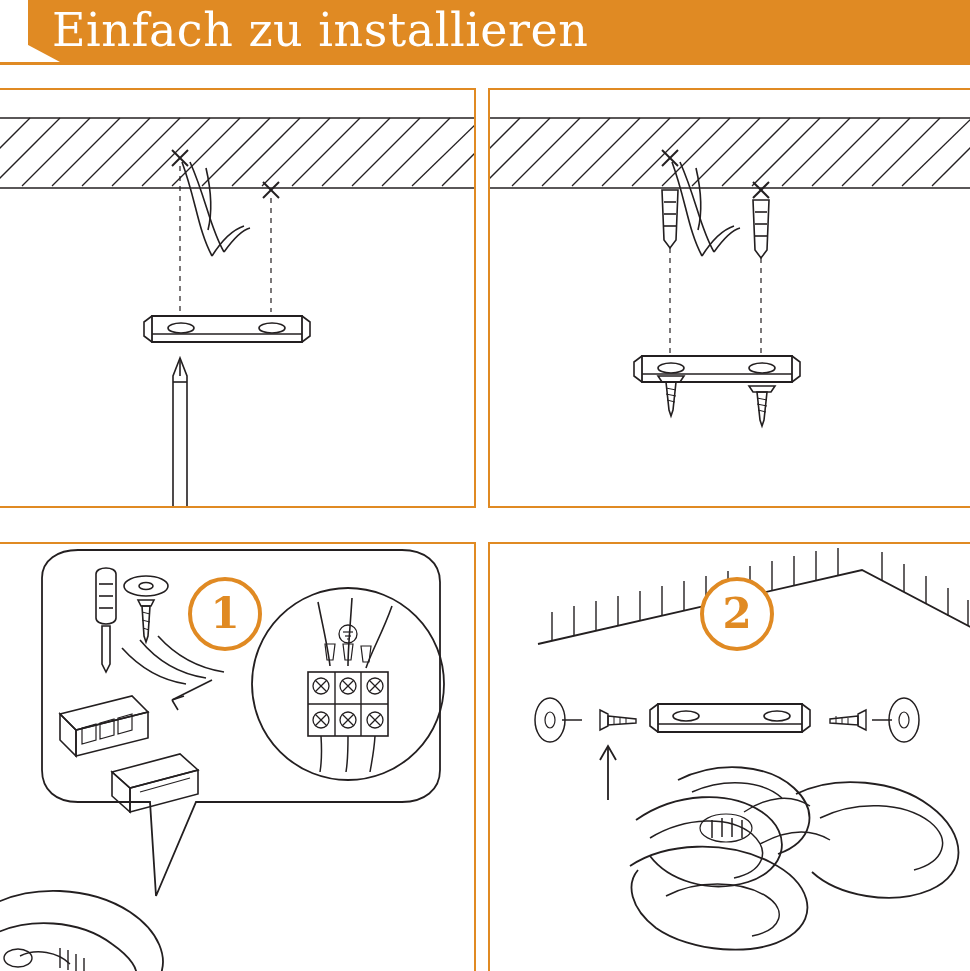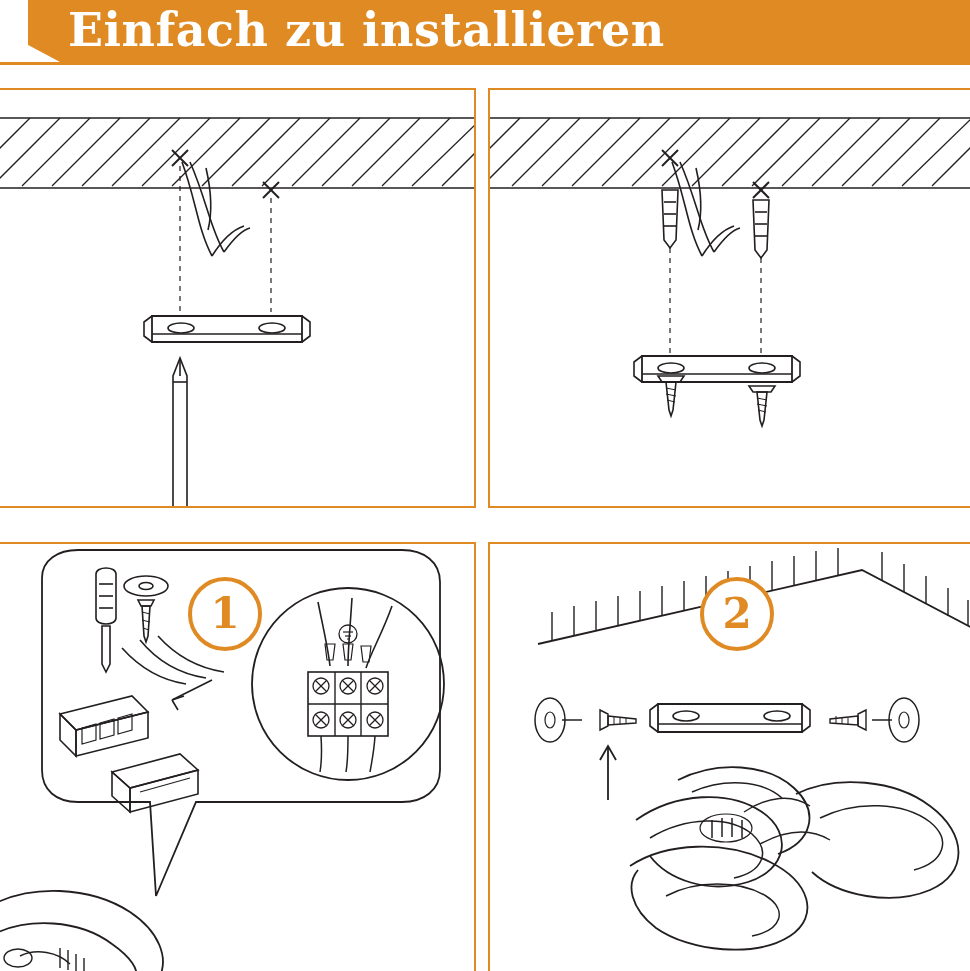--- a/index.html
+++ b/index.html
@@ -30,26 +30,26 @@
     clip-path: polygon(0 0, 970px 0, 970px 62px, 60px 62px, 0 30px);
   }
   .header-notch {
     position: absolute;
     left: 0; top: 0;
     width: 28px; height: 62px;
     background: #ffffff;
   }
   .header-title {
     position: absolute;
-    left: 68px; top: 1px;
+    left: 52px; top: 1px;
     height: 58px;
     line-height: 58px;
     color: #ffffff;
     font-family: "DejaVu Serif", serif;
-    font-weight: bold;
+    font-weight: normal;
     font-size: 46px;
     letter-spacing: 0.5px;
     white-space: nowrap;
   }
   .header-underline {
     position: absolute;
     left: 0; top: 62px;
     width: 970px; height: 3px;
     background: #e08a23;
   }

